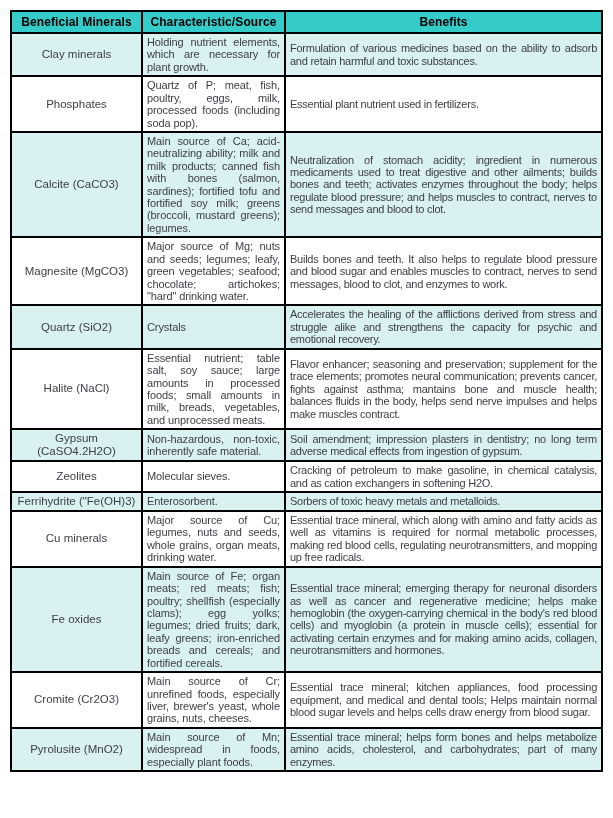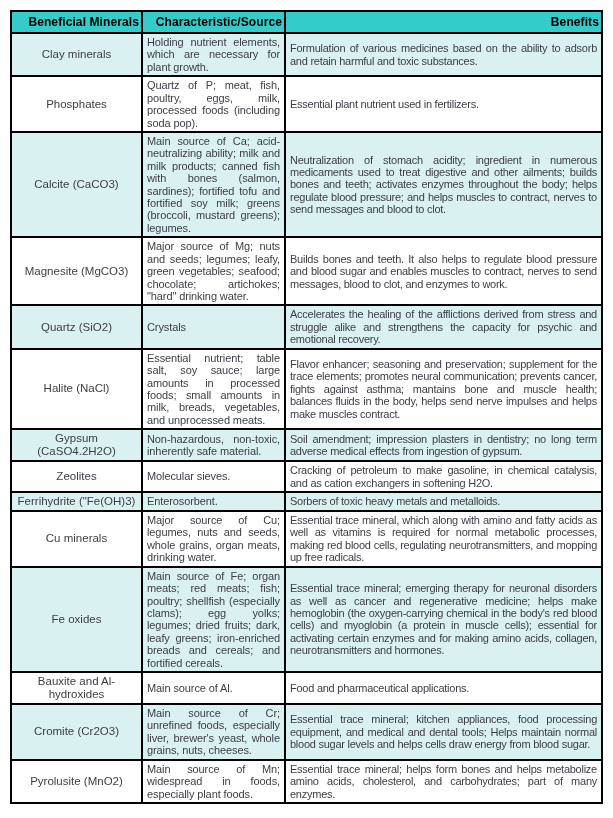--- a/index.html
+++ b/index.html
@@ -30,21 +30,21 @@
   }
   table.minerals th,
   table.minerals td {
     border: 2px solid var(--border);
   }
   table.minerals th {
     background: var(--header-bg);
     color: var(--header-text);
     font-size: 12px;
     font-weight: bold;
-    text-align: right;
+    text-align: center;
     padding: 3px 2px;
     letter-spacing: 0.1px;
   }
   th.col-mineral  { width: 131px; }
   th.col-char     { width: 143px; }
   th.col-benefit  { width: 317px; }
   table.minerals td {
     color: var(--text);
     padding: 2px 4px;
     vertical-align: middle;
@@ -129,25 +129,20 @@
           <td class="mineral-cell">Cu minerals</td>
           <td class="char-cell">Major source of Cu; legumes, nuts and seeds, whole grains, organ meats, drinking water.</td>
           <td class="benefit-cell">Essential trace mineral, which along with amino and fatty acids as well as vitamins is required for normal metabolic processes, making red blood cells, regulating neurotransmitters, and mopping up free radicals.</td>
         </tr>
         <tr>
           <td class="mineral-cell">Fe oxides</td>
           <td class="char-cell">Main source of Fe; organ meats; red meats; fish; poultry; shellfish (especially clams); egg yolks; legumes; dried fruits; dark, leafy greens; iron-enriched breads and cereals; and fortified cereals.</td>
           <td class="benefit-cell">Essential trace mineral; emerging therapy for neuronal disorders as well as cancer and regenerative medicine; helps make hemoglobin (the oxygen-carrying chemical in the body's red blood cells) and myoglobin (a protein in muscle cells); essential for activating certain enzymes and for making amino acids, collagen, neurotransmitters and hormones.</td>
         </tr>
         <tr>
-          <td class="mineral-cell">Bauxite and Al-hydroxides</td>
-          <td class="char-cell">Main source of Al.</td>
-          <td class="benefit-cell">Food and pharmaceutical applications.</td>
-        </tr>
-        <tr>
           <td class="mineral-cell">Cromite (Cr2O3)</td>
           <td class="char-cell">Main source of Cr; unrefined foods, especially liver, brewer's yeast, whole grains, nuts, cheeses.</td>
           <td class="benefit-cell">Essential trace mineral; kitchen appliances, food processing equipment, and medical and dental tools; Helps maintain normal blood sugar levels and helps cells draw energy from blood sugar.</td>
         </tr>
         <tr>
           <td class="mineral-cell">Pyrolusite (MnO2)</td>
           <td class="char-cell">Main source of Mn; widespread in foods, especially plant foods.</td>
           <td class="benefit-cell">Essential trace mineral; helps form bones and helps metabolize amino acids, cholesterol, and carbohydrates; part of many enzymes.</td>
         </tr>
       </tbody>

